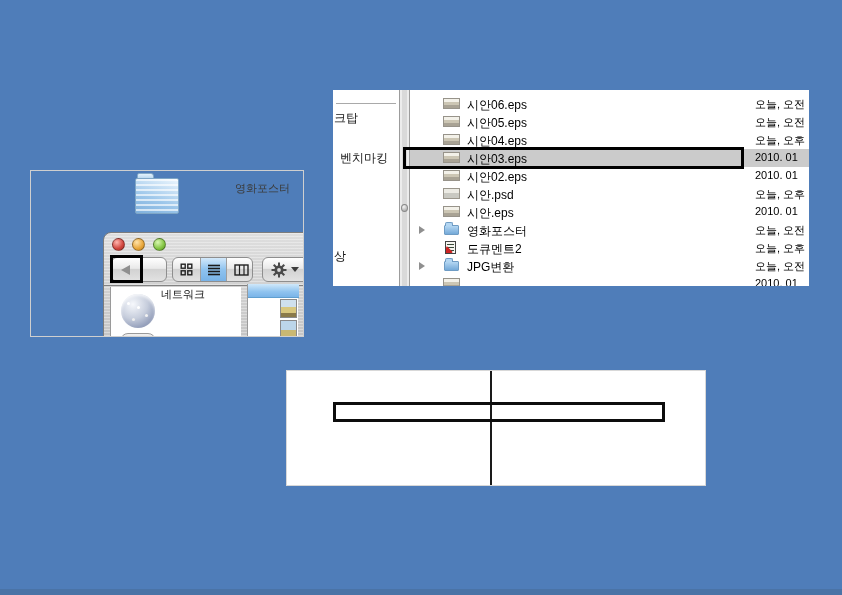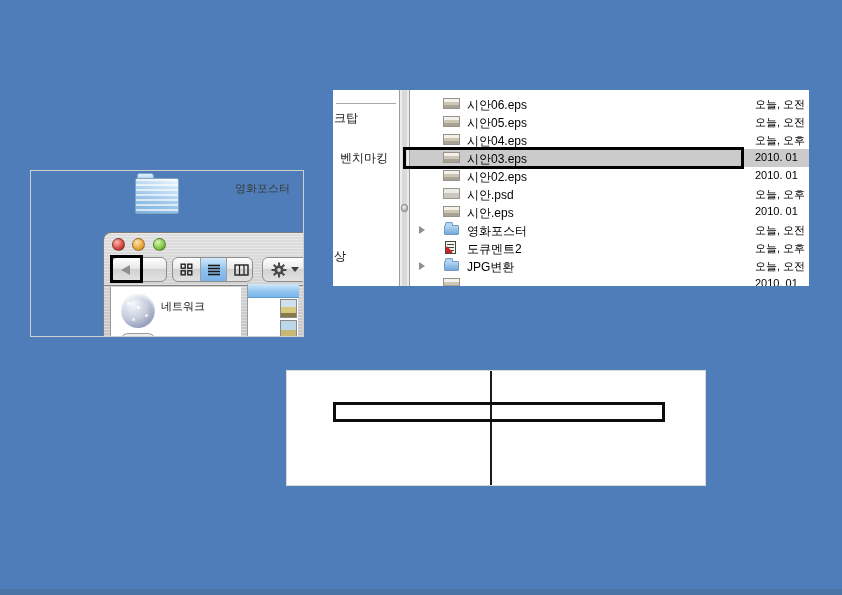--- a/index.html
+++ b/index.html
@@ -92,21 +92,21 @@
   .dd-arrow { width:0; height:0; margin-left:4px;
     border-top:5px solid #3d3d3d; border-left:4px solid transparent; border-right:4px solid transparent; }
 
   #mini-content-line { left:0; top:52px; width:250px; height:1px; background:#828282; }
   #mini-sidebar { left:6px; top:54px; width:131px; height:78px; background:#fff; border-left:1px solid #9a9a9a; }
   #globe-icon { position:absolute; left:10px; top:7px; width:34px; height:34px; border-radius:50%;
     background:radial-gradient(circle at 35% 30%,#f6f8fc,#c6cddc 45%,#939eba 75%,#717d9c);
     box-shadow:inset 0 2px 3px rgba(255,255,255,.8); }
   #globe-icon::before { content:""; position:absolute; left:6px; top:8px; width:3px; height:3px; border-radius:50%;
     background:#fff; box-shadow:10px 4px 0 #fff, 18px 12px 0 #f2f2f2, 5px 16px 0 #eee; }
-  #network-label { position:absolute; left:50px; top:12px; font-size:11px; color:#111; white-space:nowrap; }
+  #network-label { position:absolute; left:50px; top:0; font-size:11px; color:#111; white-space:nowrap; }
   #disk-icon { position:absolute; left:9px; top:46px; width:36px; height:22px; border-radius:8px;
     background:linear-gradient(180deg,#f0f0f0,#bdbdbd); border:1px solid #9a9a9a; }
   #mini-main { left:143px; top:51px; width:51px; height:81px; background:#fff; border-left:1px solid #9a9a9a; }
   #mini-col-header { position:absolute; left:0; top:0; width:51px; height:14px;
     background:linear-gradient(180deg,#cfe8fa,#8fc3ef 60%,#7ab4e8); border-bottom:1px solid #5f9fd0; }
   .mini-thumb { position:absolute; left:32px; width:17px; height:19px; border:1px solid #8a8a8a; }
   #mini-thumb-1 { top:15px; background:linear-gradient(180deg,#cfe0ee 0 40%,#d8c77f 40% 75%,#8a7a4a 75%); }
   #mini-thumb-2 { top:36px; background:linear-gradient(180deg,#bcd6ea 0 55%,#c9b873 55%); }
 
   

